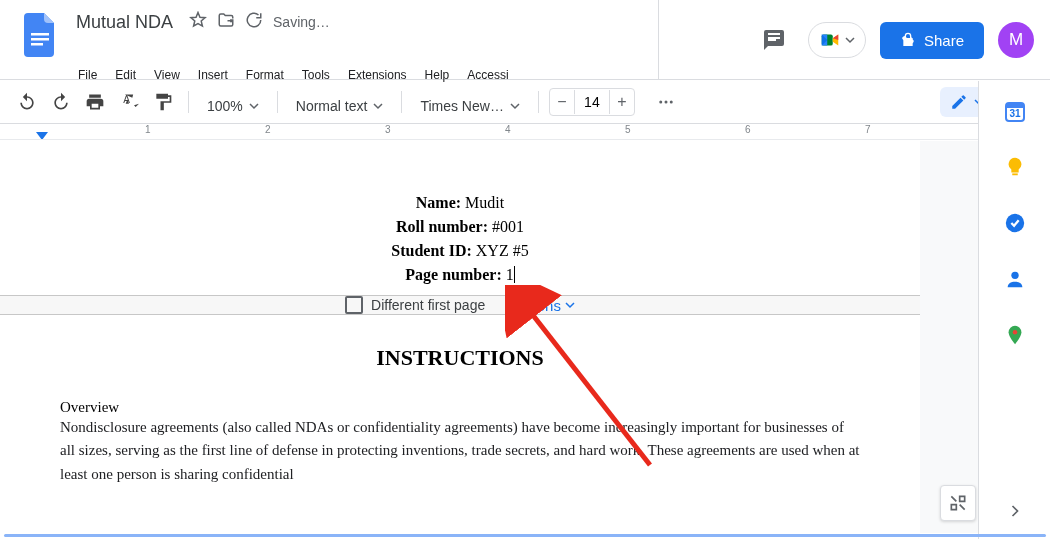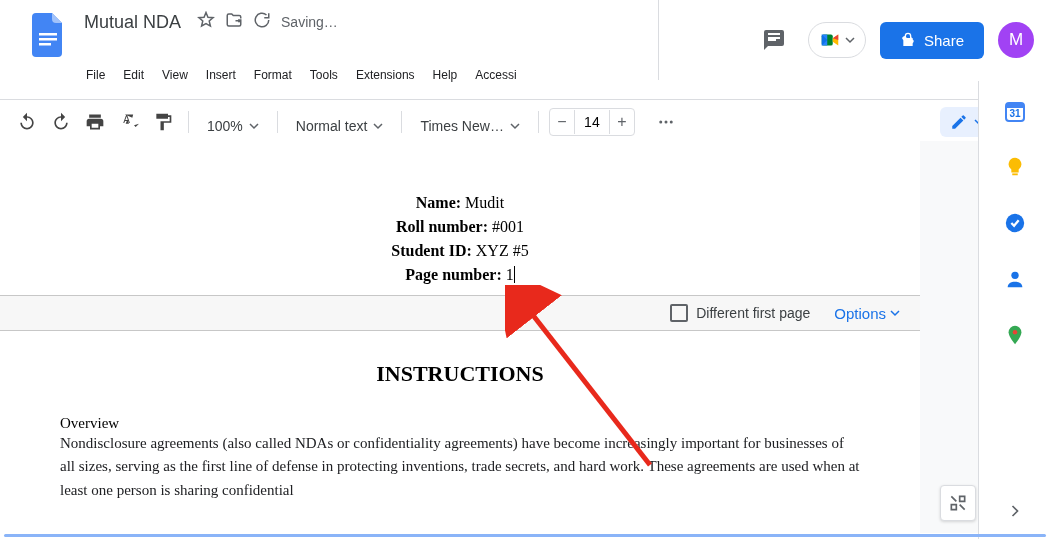--- a/index.html
+++ b/index.html
@@ -1,17 +1,17 @@
 <!DOCTYPE html>
 <html><head>
 <meta charset="utf-8">
 <style>
 * { box-sizing: border-box; margin: 0; padding: 0; }
 body { font-family: Arial, sans-serif; background: #fff; overflow: hidden; width: 1050px; height: 539px; position: relative; }
-.top-bar { display: flex; align-items: flex-start; padding: 8px 12px 0 28px; height: 100px; border-bottom: 1px solid #dadce0; position: relative; }
+.top-bar { display: flex; align-items: flex-start; padding: 8px 12px 0 20px; height: 80px; border-bottom: 1px solid #dadce0; position: relative; }
 .docs-logo { width: 40px; height: 54px; display: flex; align-items: center; justify-content: center; margin-right: 10px; }
 .title-area { flex: 1; }
 .title-row { display: flex; align-items: center; gap: 10px; height: 28px; }
 .doc-title { font-size: 18px; color: #3c4043; padding: 2px 6px; }
 .title-icon { color: #5f6368; cursor: pointer; }
 .saving { color: #5f6368; font-size: 14px; }
 .menu-row { display: flex; gap: 2px; margin-top: 4px; }
 .menu-item { padding: 4px 8px; font-size: 12px; color: #202124; cursor: pointer; border-radius: 4px; margin-top: 24px; }
 .right-controls { display: flex; align-items: center; gap: 14px; position: absolute; right: 16px; top: 20px; }
 .comments-btn { width: 40px; height: 40px; display: flex; align-items: center; justify-content: center; cursor: pointer; border-radius: 50%; }
@@ -29,21 +29,21 @@
 .collapse-btn { position: absolute; right: 12px; cursor: pointer; color: #5f6368; }
 .ruler { height: 16px; background: #fff; position: relative; border-bottom: 1px solid #e8eaed; overflow: hidden; }
 .ruler-track { position: absolute; left: 0; right: 0; height: 16px; }
 .ruler-mark { position: absolute; top: 0; height: 16px; color: #80868b; font-size: 10px; }
 .ruler-indent { position: absolute; top: 4px; color: #1a73e8; }
 .doc-area { position: absolute; top: 141px; left: 0; right: 66px; bottom: 6px; background: #f8f9fa; overflow: hidden; }
 .page { position: absolute; left: 0; top: 0; width: 920px; background: #fff; min-height: 600px; }
 .header-content { text-align: center; font-family: 'Times New Roman', serif; font-size: 16px; line-height: 1.5; padding: 50px 60px 8px 60px; }
 .header-content b { font-weight: bold; }
 .cursor-blink { border-right: 1px solid #000; }
-.header-editbar { display: flex; align-items: center; justify-content: flex-end; gap: 24px; padding: 8px 20px; border-top: 1px solid #c7c7c7; border-bottom: 1px solid #c7c7c7; background: #f7f7f7; }
+.header-editbar { display: flex; align-items: center; justify-content: center; gap: 24px; padding: 0 20px; border-top: 1px solid #c7c7c7; border-bottom: 1px solid #c7c7c7; background: #f7f7f7; }
 .dfp-check { display: flex; align-items: center; gap: 8px; font-size: 14px; color: #3c4043; cursor: pointer; }
 .checkbox { width: 18px; height: 18px; border: 2px solid #5f6368; border-radius: 2px; }
 .options-link { color: #1a73e8; font-size: 15px; display: flex; align-items: center; gap: 4px; cursor: pointer; }
 .body-content { padding: 30px 60px; font-family: Georgia, 'Times New Roman', serif; }
 .instr-title { text-align: center; font-weight: bold; font-size: 22px; font-family: 'Times New Roman', serif; margin-bottom: 28px; }
 .overview-h { font-weight: normal; font-size: 15px; }
 .body-text { font-size: 15px; line-height: 1.55; color: #202124; }
 .arrow-overlay { position: absolute; pointer-events: none; z-index: 50; }
 .side-panel { position: absolute; right: 0; top: 81px; width: 72px; bottom: 0; background: #fff; border-left: 1px solid #dadce0; display: flex; flex-direction: column; align-items: center; padding-top: 18px; gap: 32px; }
 .side-icon { width: 24px; height: 24px; cursor: pointer; display: flex; align-items: center; justify-content: center; }

